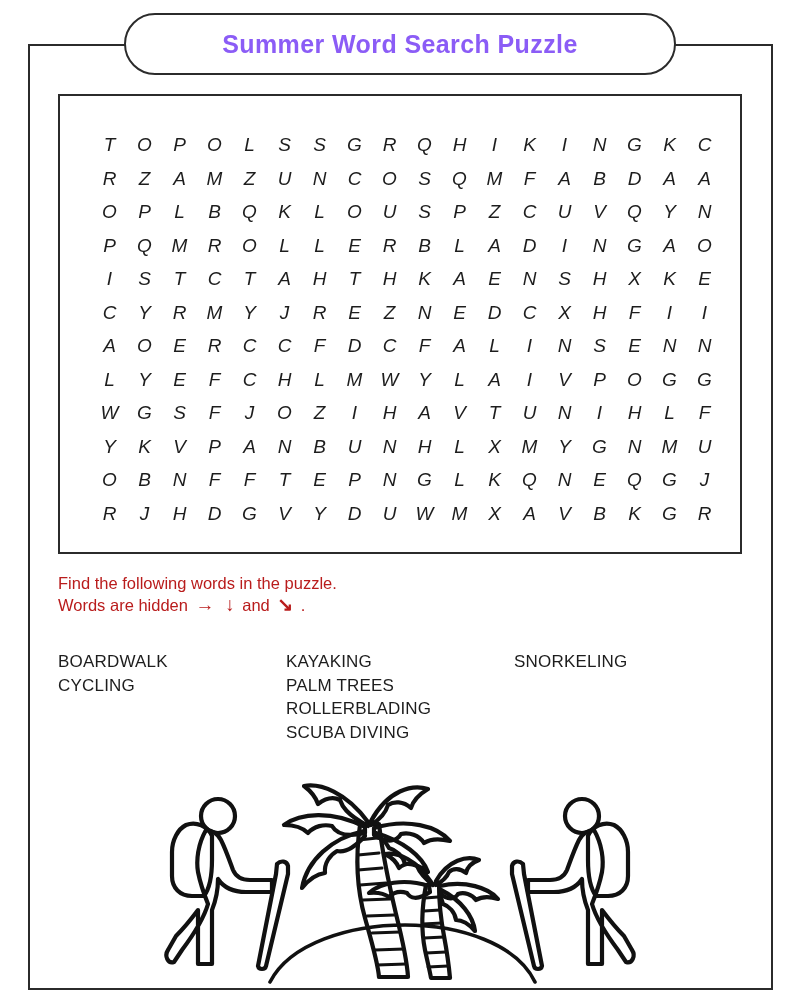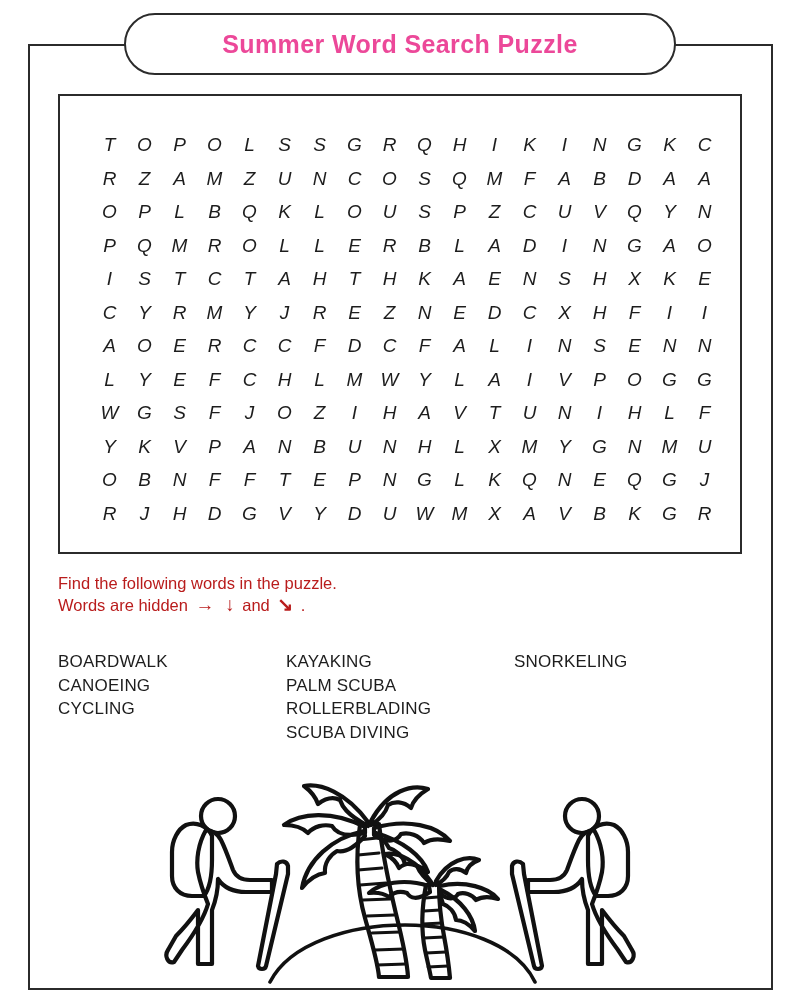--- a/index.html
+++ b/index.html
@@ -36,21 +36,21 @@
     border-radius: 31px;
     background: #ffffff;
     display: flex;
     align-items: center;
     justify-content: center;
   }
   #title-text {
     font-size: 25px;
     font-weight: bold;
     letter-spacing: 0.4px;
-    color: #ec4899;
+    color: #8b5cf6;
     white-space: nowrap;
   }
 
   
   #grid-box {
     position: absolute;
     left: 58px; top: 94px;
     width: 684px; height: 460px;
     border: 2px solid #2b2b2b;
     background: #ffffff;
@@ -153,26 +153,25 @@
       <span class="arrow">↓</span>
       <span>and</span>
       <span class="arrow">↘</span>
       <span>.</span>
     </div>
   </div>
 
   <div id="word-list">
       <div class="word-col">
         <div class="word-item">BOARDWALK</div>
-        <div class="word-item">CANOEING</div>
         <div class="word-item">CYCLING</div>
       </div>
       <div class="word-col">
         <div class="word-item">KAYAKING</div>
-        <div class="word-item">PALM SCUBA</div>
+        <div class="word-item">PALM TREES</div>
         <div class="word-item">ROLLERBLADING</div>
         <div class="word-item">SCUBA DIVING</div>
       </div>
       <div class="word-col">
         <div class="word-item">SNORKELING</div>
       </div>
     </div>
 
   <div id="illustration">
     <svg viewBox="0 0 480 206" width="480" height="206" fill="none" stroke="#111111" stroke-width="4.2" stroke-linecap="round" stroke-linejoin="round">

